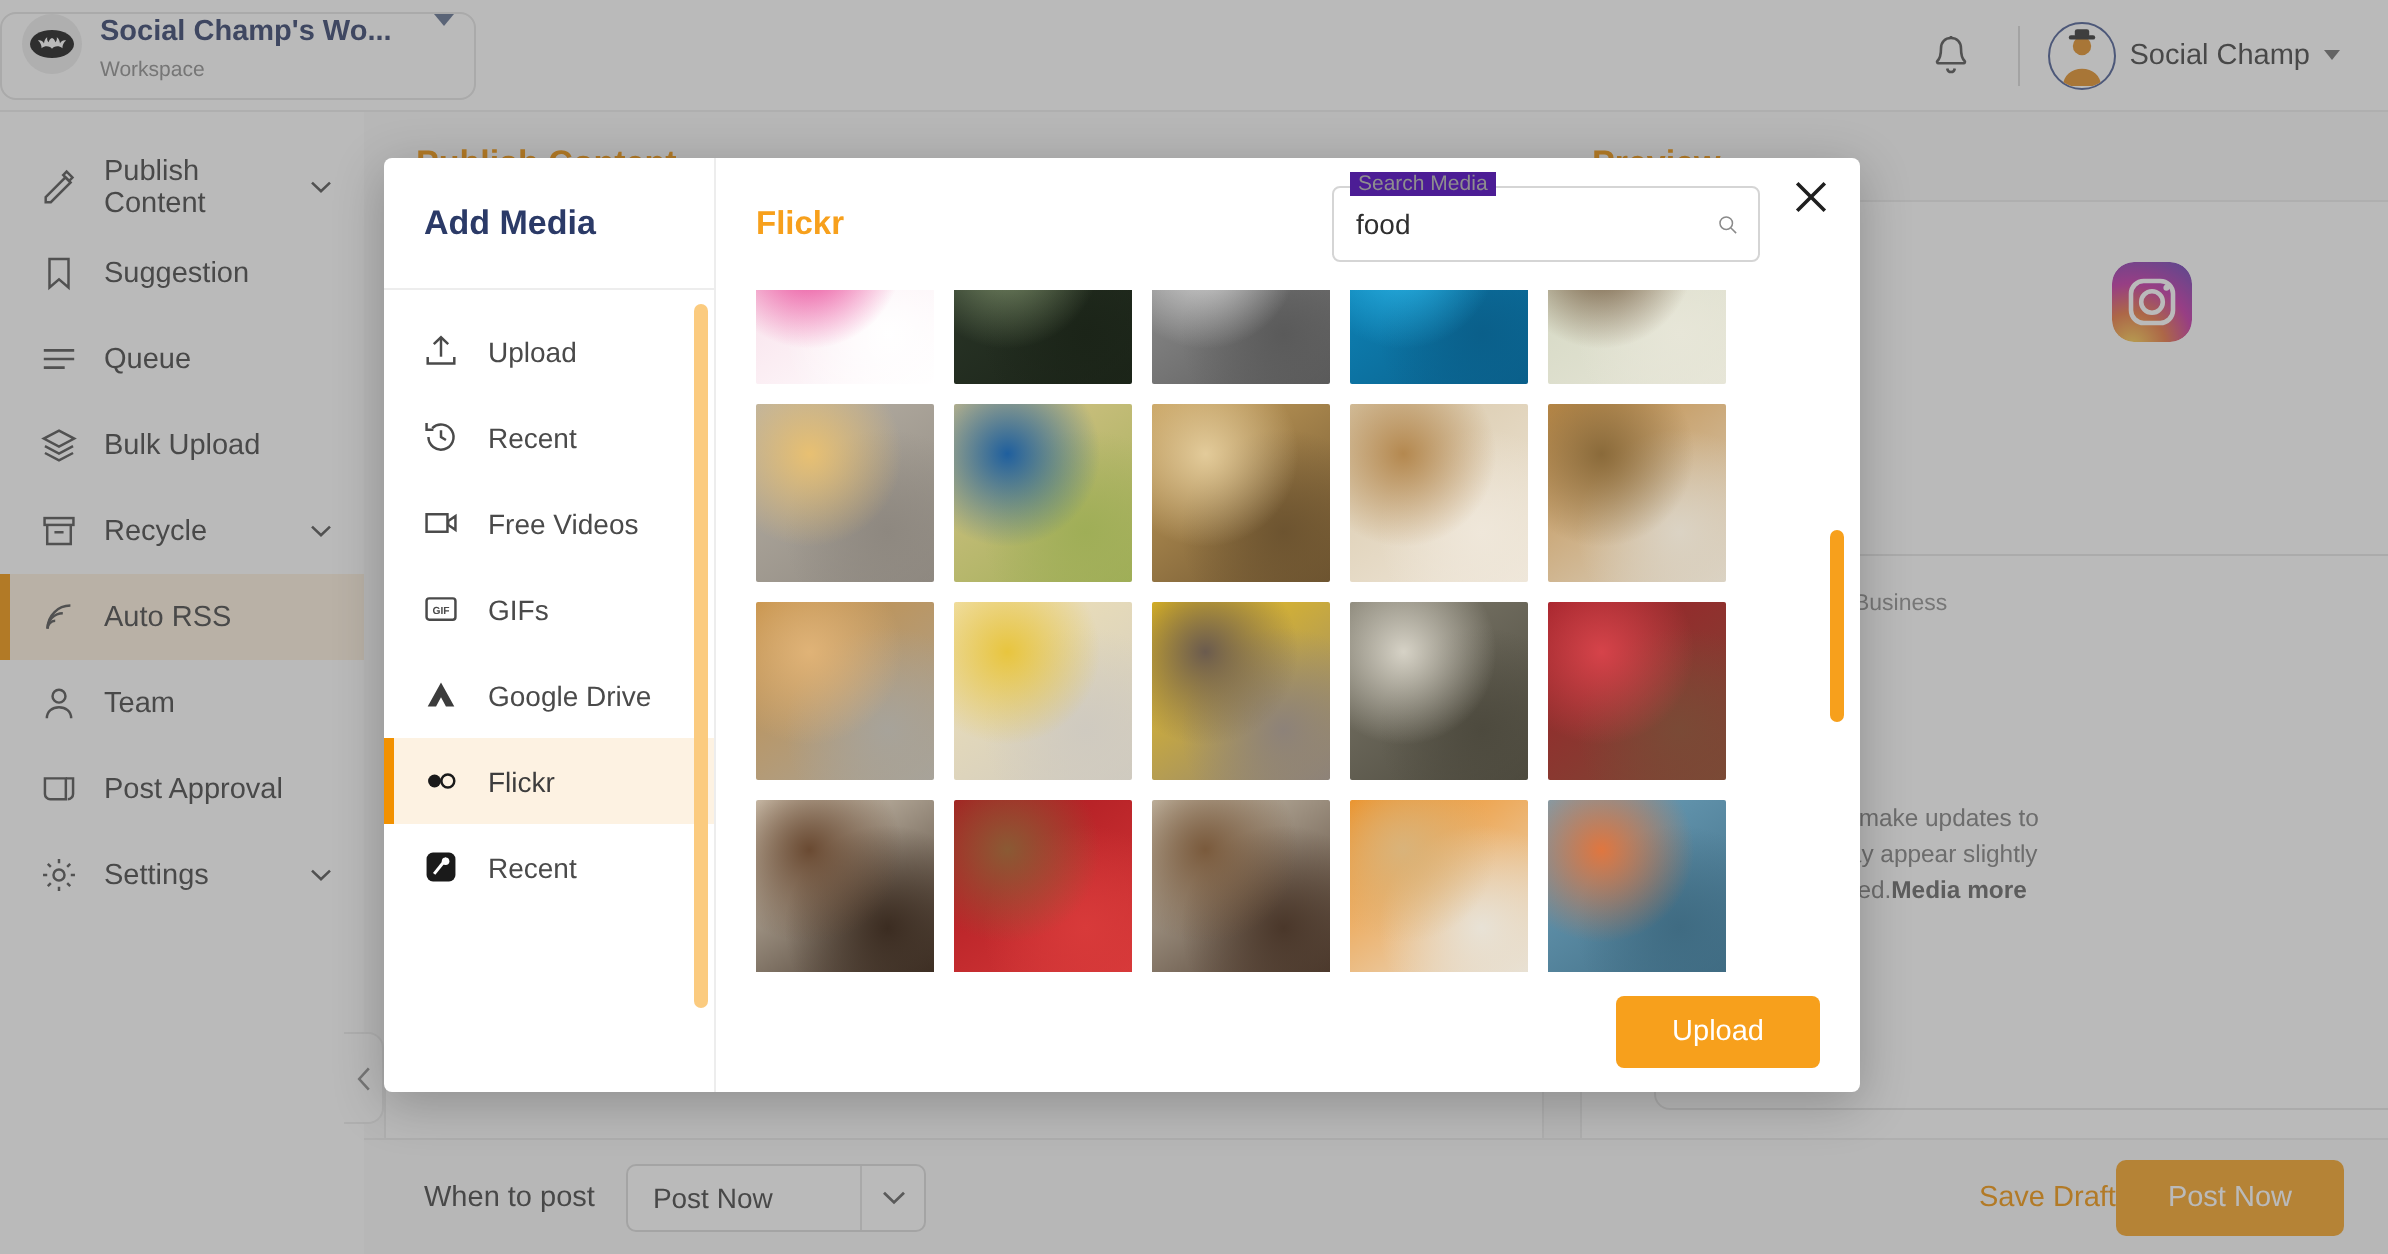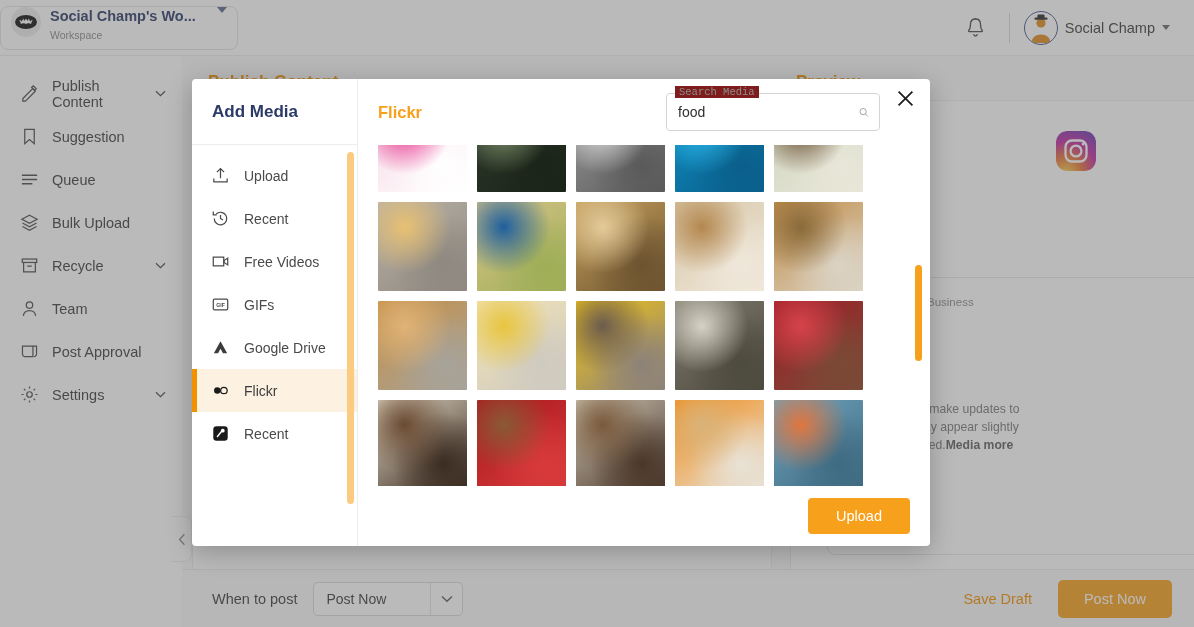--- a/index.html
+++ b/index.html
@@ -136,21 +136,21 @@
   .when-select {
     margin-left: 16px; width: 150px; height: 34px;
     border: 1px solid #d9d9d9; border-radius: 5px; background: #fff;
     display: flex; align-items: center; font-size: 14px; color: #3c3c3c;
   }
   .when-select .wsv { padding-left: 12px; flex: 1; }
   .when-select .wsd {
     width: 32px; height: 100%; border-left: 1px solid #e2e2e2;
     display: flex; align-items: center; justify-content: center;
   }
-  .bb-right { margin-left: auto; display: flex; align-items: center; gap: 26px; }
+  .bb-right { margin-left: auto; display: flex; align-items: center; }
   .save-draft { font-size: 14.5px; color: #f29100; }
   .post-now-btn {
     background: #f7a01c; color: #fff; font-size: 14.5px;
     border: none; border-radius: 5px; padding: 11px 26px;
     font-family: "Liberation Sans", sans-serif; cursor: pointer;
   }
 
   
   .dim {
     position: absolute; inset: 0; background: rgba(90,90,90,0.42); z-index: 20;
@@ -197,22 +197,22 @@
   .search-wrap {
     margin-left: auto; margin-right: 36px; position: relative;
     width: 214px; height: 38px;
   }
   .search-box {
     width: 100%; height: 100%;
     border: 1px solid #d5d5d5; border-radius: 4px;
     display: flex; align-items: center; padding: 0 10px 0 11px; background: #fff;
   }
   .search-legend {
-    position: absolute; left: 9px; top: -7px; background: #7f1d1d;
-    padding: 0 4px; font-size: 10.5px; color: #8e8e8e; font-family: Liberation Mono, monospace;
+    position: absolute; left: 9px; top: -7px; background: #4c1d95;
+    padding: 0 4px; font-size: 10.5px; color: #8e8e8e;
   }
   .search-input {
     flex: 1; border: none; outline: none; font-size: 14px; color: #2f2f2f;
     font-family: "Liberation Sans", sans-serif; background: transparent;
   }
   .close-x {
     position: absolute; right: 12px; top: 6px; width: 26px; height: 26px;
     display: flex; align-items: center; justify-content: center;
   }
 
@@ -336,20 +336,30 @@
             <rect x="2.4" y="3.2" width="15.2" height="3.6"></rect>
             <path d="M3.8 6.8v10h12.4v-10M7.6 10.6h4.8"></path>
           </g>
         </svg>
       <span class="nav-label">Recycle</span>
       <svg class="nav-chev" width="11" height="7" viewBox="0 0 11 7">
           <path d="M1 1.3 5.5 5.6 10 1.3" fill="none" stroke="#4a4a4a" stroke-width="1.3"></path>
         </svg>
     </div>
 
+    <div class="nav-item active">
+      <svg class="nav-ico" viewBox="0 0 20 20">
+          <g fill="none" stroke="#4a4a4a" stroke-width="1.3">
+            <path d="M4 16c0-6.6 5.4-12 12-12"></path>
+            <path d="M4 16c0-4.4 3.6-8 8-8"></path>
+            <path d="M4 16c0-2.2 1.8-4 4-4"></path>
+          </g>
+        </svg>
+      <span class="nav-label">Auto RSS</span>
+    </div>
 
     <div class="nav-item">
       <svg class="nav-ico" viewBox="0 0 20 20">
           <g fill="none" stroke="#4a4a4a" stroke-width="1.3">
             <circle cx="10" cy="6.4" r="3.4"></circle>
             <path d="M3.6 18c0-3.6 2.9-5.8 6.4-5.8s6.4 2.2 6.4 5.8"></path>
           </g>
         </svg>
       <span class="nav-label">Team</span>
     </div>

